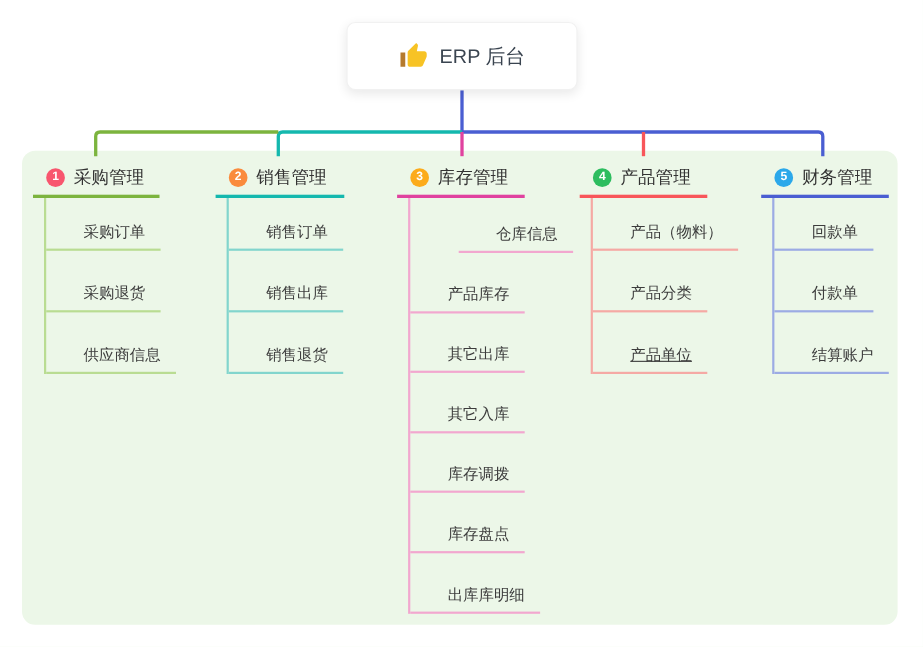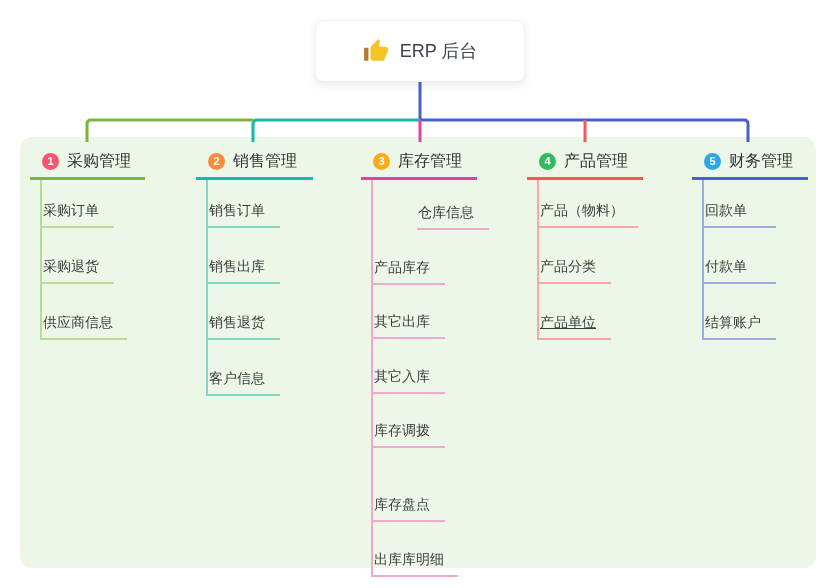--- a/index.html
+++ b/index.html
@@ -43,21 +43,21 @@
     display:flex;align-items:center;justify-content:center;
     color:#ffffff;font-size:11px;font-weight:bold;line-height:1;
   }
   .items{
     margin-left:10px;
     border-left:2px solid #ccc;
   }
   .item{
     box-sizing:border-box;
     display:flex;align-items:flex-end;
-    height:56px;padding:0 14px 6px 1px;
+    height:56px;padding:0 14px 6px 34px;
     width:max-content;min-width:72px;
     border-bottom:2px solid #ccc;
     font-size:14px;color:#3c3c3c;white-space:nowrap;
   }
   .item:first-child{height:48px;}
   .branch:nth-child(3) .item{height:54.6px;}
   .branch:nth-child(3) .item:first-child{height:50px;}
 </style>
 </head>
 <body>
@@ -94,35 +94,34 @@
   </div>
     <div class="branch">
     <div class="branch-header" style="border-bottom-color: rgb(20, 184, 174);">
       <span class="badge" style="background: rgb(250, 139, 61);">2</span>
       <span class="branch-label">销售管理</span>
     </div>
     <div class="items" style="border-left-color: rgb(130, 213, 205);">
         <div class="item" style="border-bottom-color: rgb(130, 213, 205);">销售订单</div>
         <div class="item" style="border-bottom-color: rgb(130, 213, 205);">销售出库</div>
         <div class="item" style="border-bottom-color: rgb(130, 213, 205);">销售退货</div>
-        <div class="item" style="border-bottom-color: rgb(130, 213, 205);">客户信息</div>
       </div>
   </div>
     <div class="branch">
     <div class="branch-header" style="border-bottom-color: rgb(224, 66, 159);">
       <span class="badge" style="background: rgb(252, 171, 27);">3</span>
       <span class="branch-label">库存管理</span>
     </div>
     <div class="items" style="border-left-color: rgb(242, 167, 207);">
         <div class="item" style="border-bottom-color: rgb(242, 167, 207); margin-left: 44px;">仓库信息</div>
         <div class="item" style="border-bottom-color: rgb(242, 167, 207);">产品库存</div>
         <div class="item" style="border-bottom-color: rgb(242, 167, 207);">其它出库</div>
         <div class="item" style="border-bottom-color: rgb(242, 167, 207);">其它入库</div>
         <div class="item" style="border-bottom-color: rgb(242, 167, 207);">库存调拨</div>
-        <div class="item" style="border-bottom-color: rgb(242, 167, 207); margin-top: 19px;">库存盘点</div>
+        <div class="item" style="border-bottom-color: rgb(242, 167, 207);">库存盘点</div>
         <div class="item" style="border-bottom-color: rgb(242, 167, 207);">出库库明细</div>
       </div>
   </div>
     <div class="branch">
     <div class="branch-header" style="border-bottom-color: rgb(248, 86, 90);">
       <span class="badge" style="background: rgb(45, 189, 95);">4</span>
       <span class="branch-label">产品管理</span>
     </div>
     <div class="items" style="border-left-color: rgb(245, 169, 164);">
         <div class="item" style="border-bottom-color: rgb(245, 169, 164);">产品（物料）</div>

